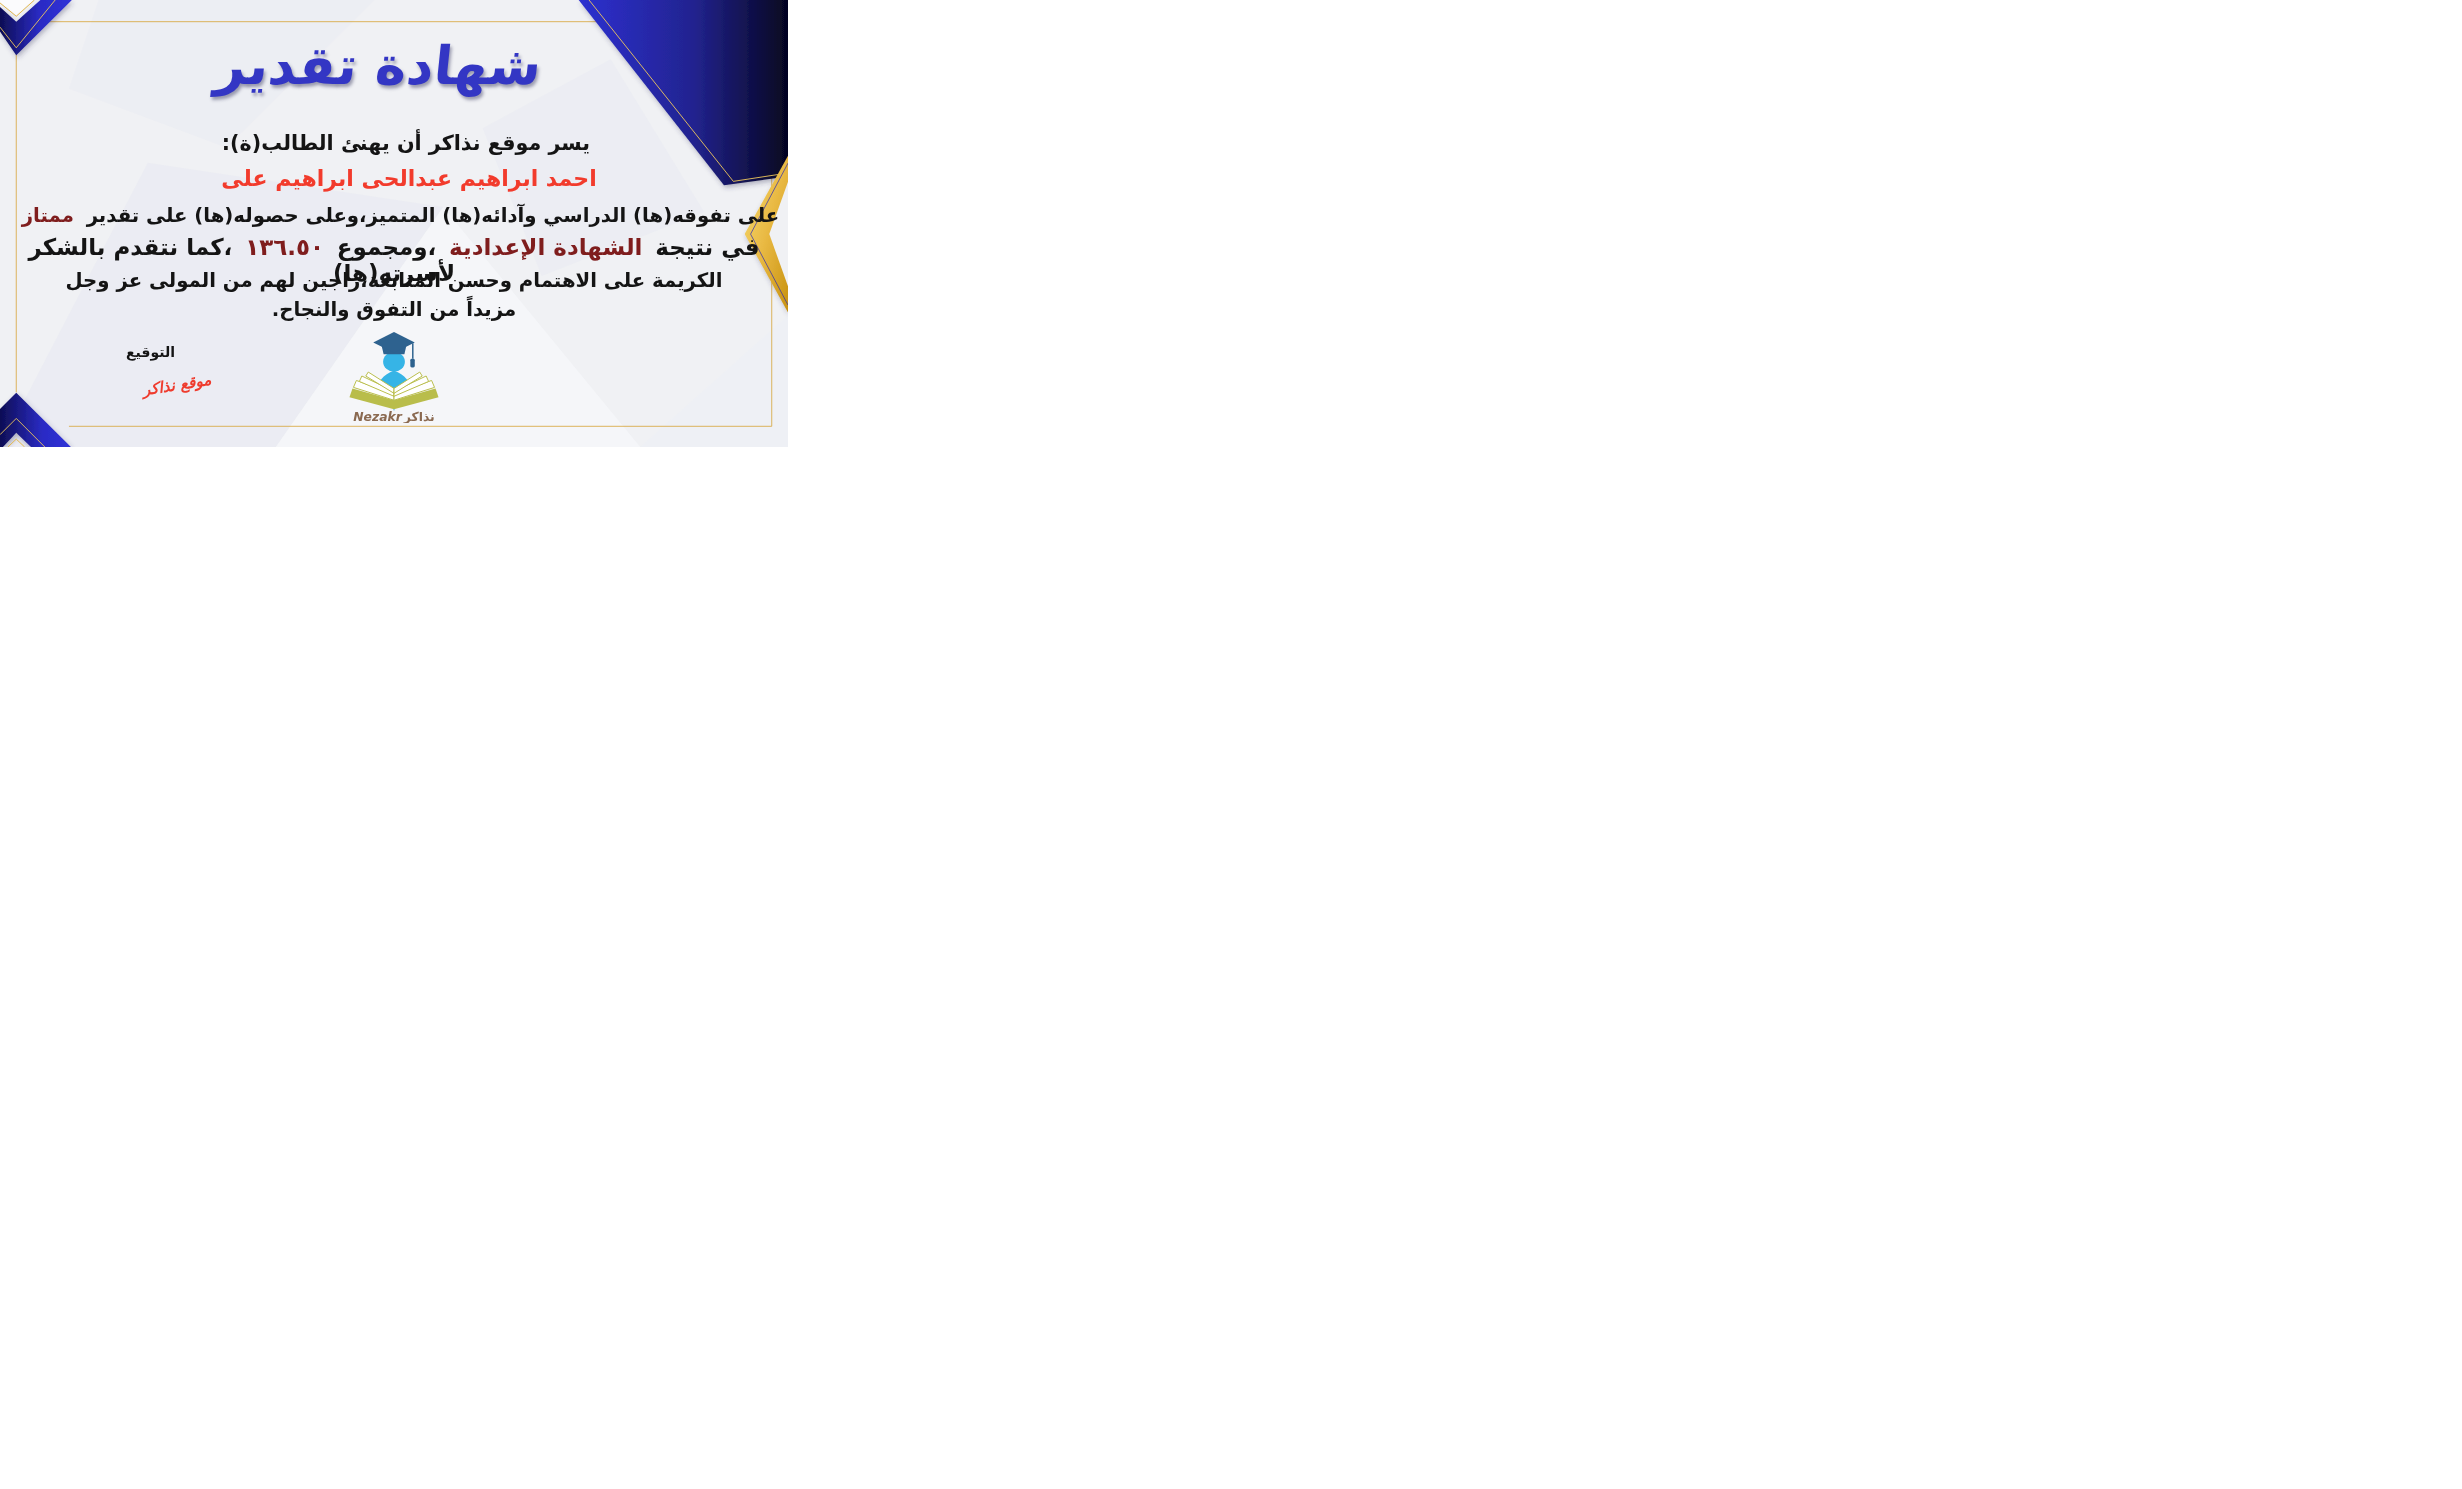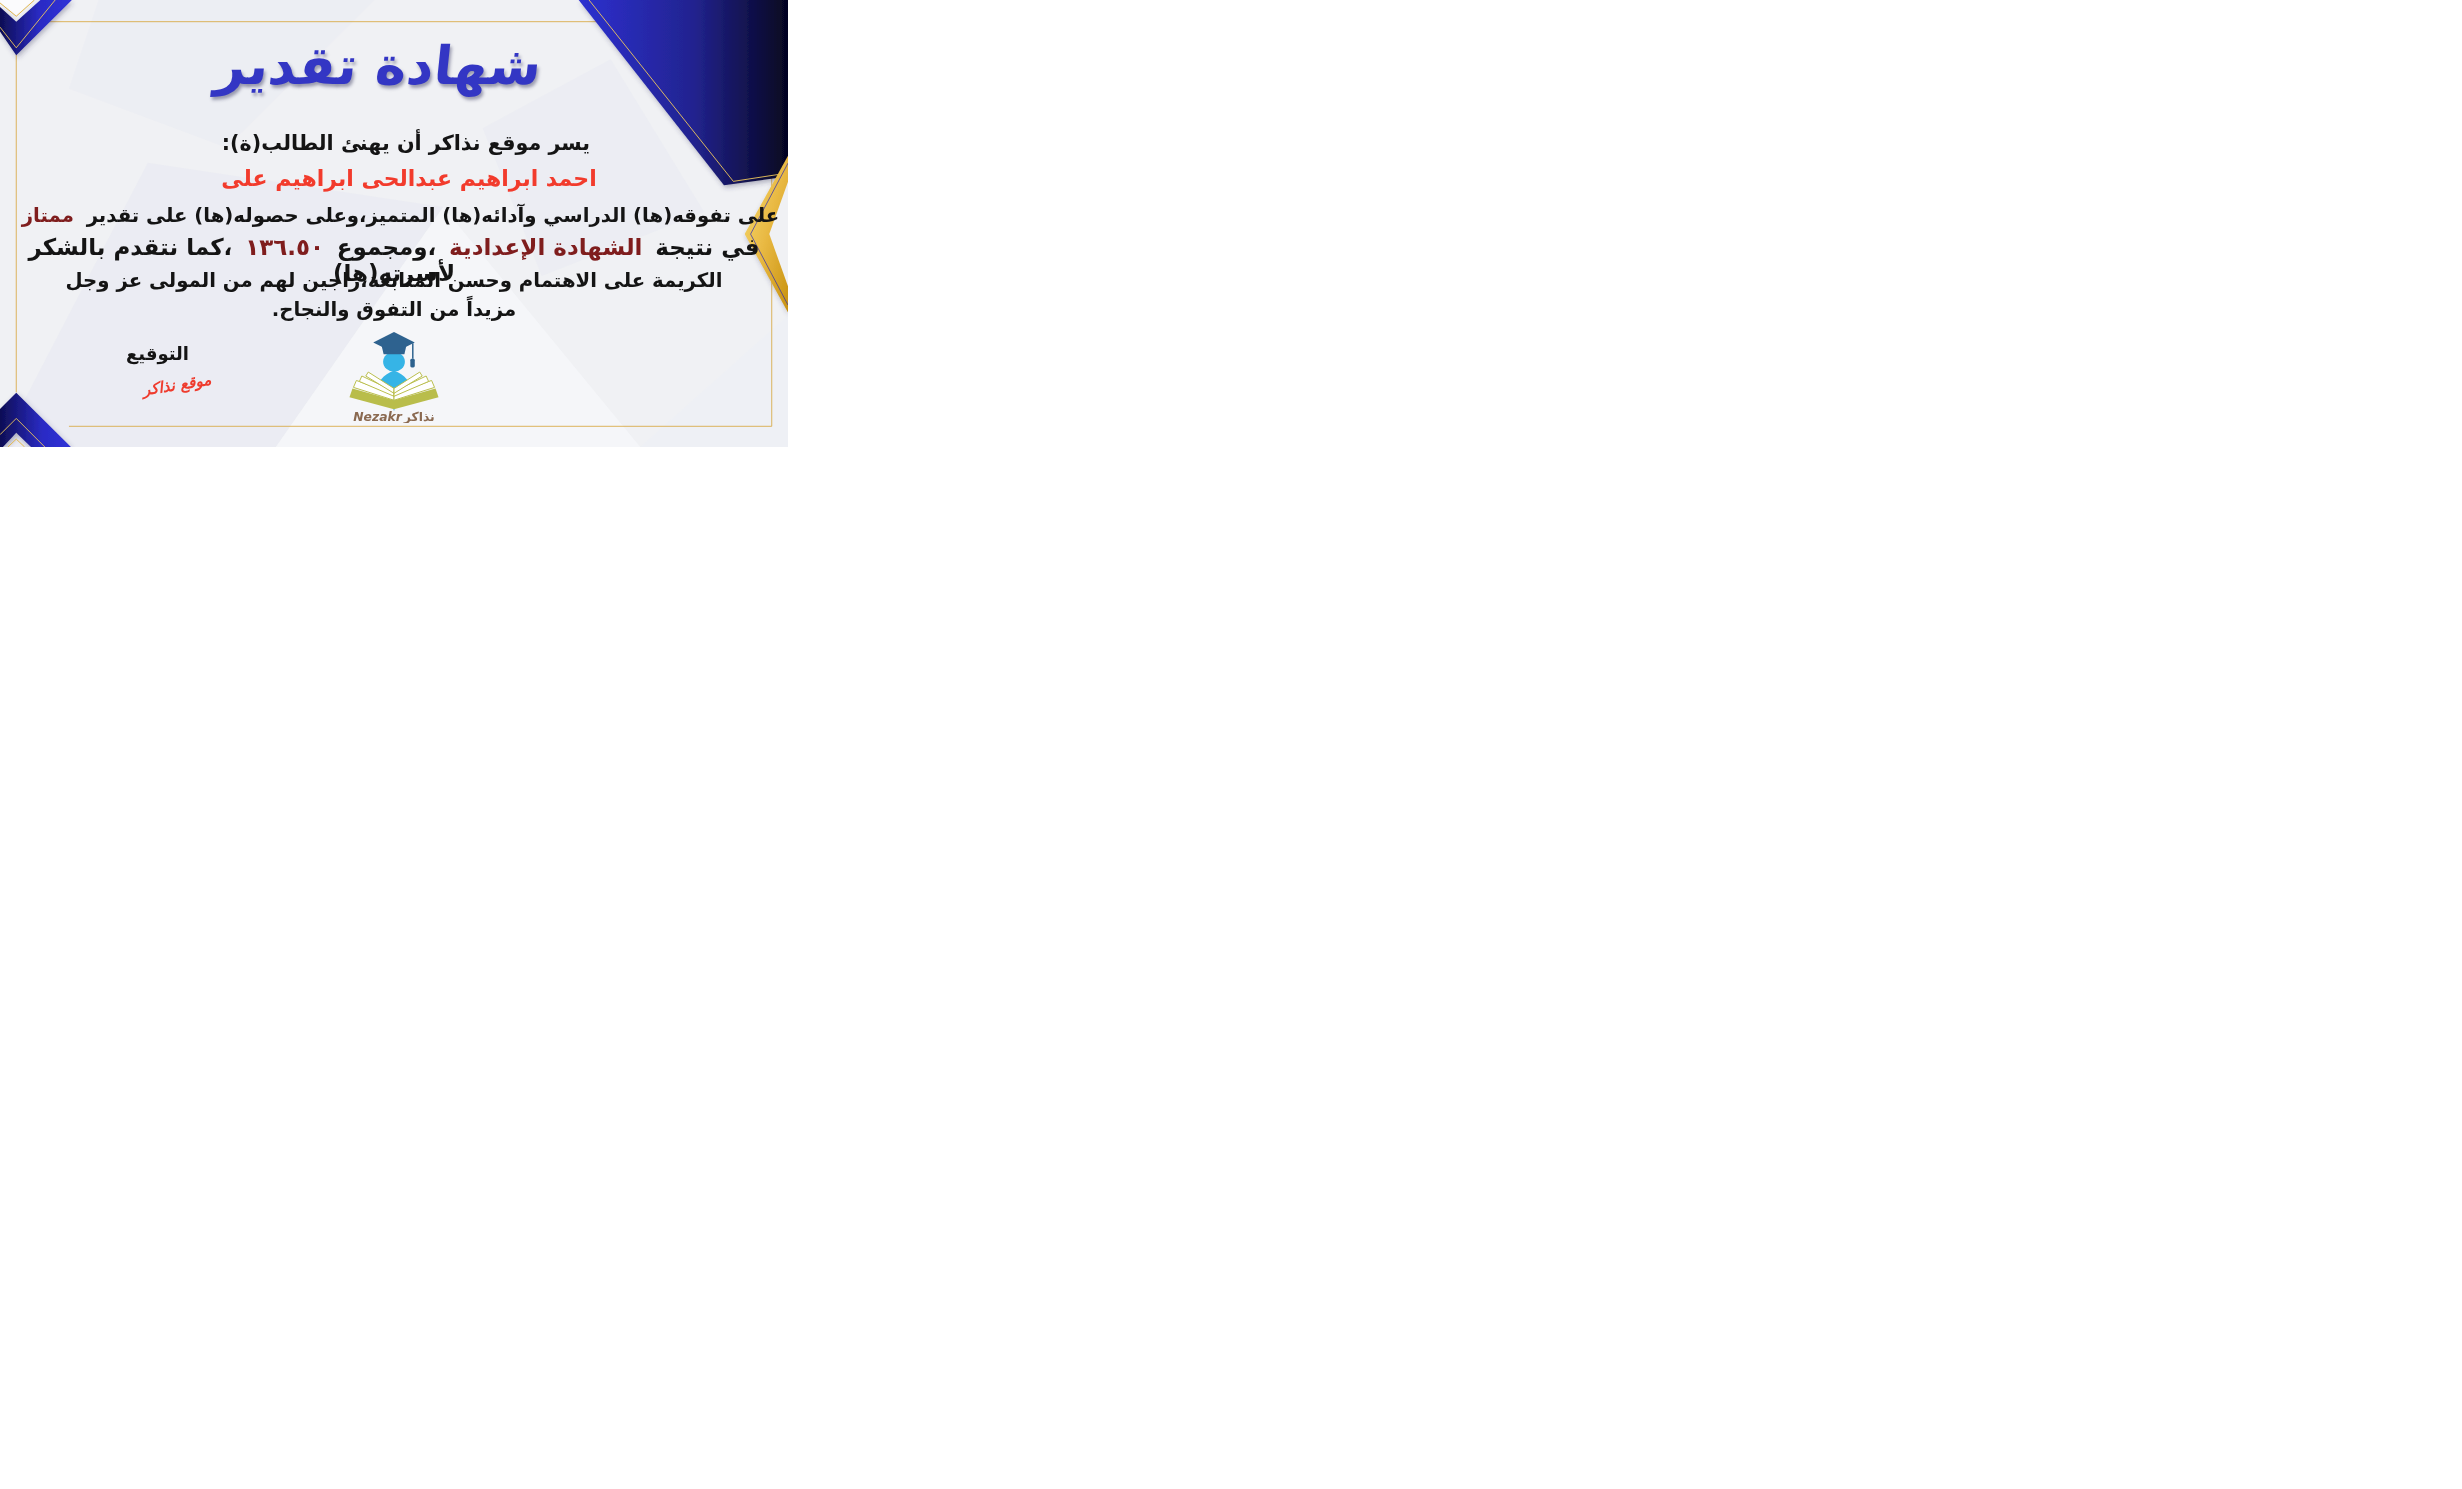--- a/index.html
+++ b/index.html
@@ -27,21 +27,21 @@
   .intro   {top:132px;font-size:20.7px;padding-left:12px;}
   .name    {top:166px;font-size:22px;color:#f23b2c;padding-left:15px;}
   .l3      {top:205px;font-size:19.7px;}
   .l4      {top:234px;font-size:23px;}
   .l5      {top:270px;font-size:19.7px;}
   .l6      {top:299px;font-size:19.7px;}
   .red     {color:#7f1d1d;}
   .m-gap   {margin:0 12.8px;}
   .sig-label{
     left:126px;top:345px;direction:rtl;
-    font-size:18px;font-weight:bold;color:#141414;line-height:1;
+    font-size:14px;font-weight:bold;color:#141414;line-height:1;
   }
   .sig-value{
     left:123px;top:376px;width:108px;text-align:center;direction:rtl;
     font-size:15.3px;font-style:italic;font-weight:bold;color:#ef3b2d;
     transform:rotate(-9deg);line-height:1.2;
   }
   .logo{left:342px;top:331px;width:104px;height:92px;}
 </style>
 </head>
 <body>

